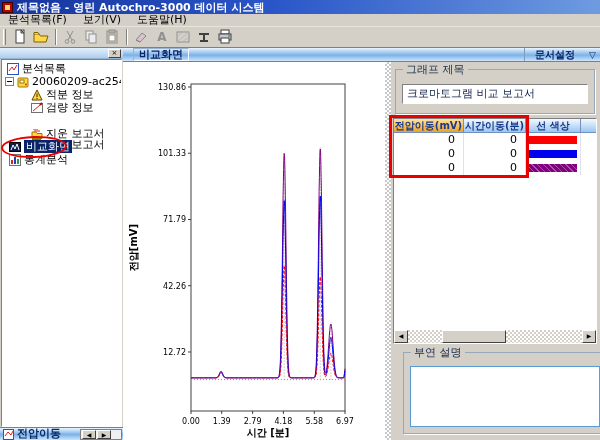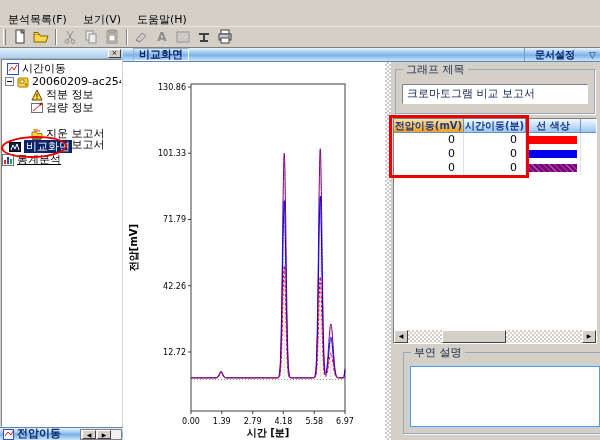--- a/index.html
+++ b/index.html
@@ -115,20 +115,24 @@
     border-radius:50%;z-index:99;transform:rotate(-2deg);}
   .anno-rect{position:absolute;left:389px;top:115px;width:140px;height:63px;border:3px solid #e80000;z-index:99;}
 
   svg text{font-family:"DejaVu Sans","Liberation Sans",sans-serif;}
 </style>
 </head>
 <body>
 
 <div id="window">
 
+  <div class="titlebar">
+    <div class="appicon"></div>
+    <div class="ttext">제목없음 - 영린 Autochro-3000 데이터 시스템</div>
+  </div>
 
   <div class="menubar">
     <div class="mitem">분석목록(F)</div>
     <div class="mitem">보기(V)</div>
     <div class="mitem">도움말(H)</div>
   </div>
 
   <div class="toolbar">
     <div class="grip"></div>
     <div class="tbtn">
@@ -203,21 +207,21 @@
     <div class="lp-header">
       <div class="lp-close">×</div>
     </div>
 
     <div class="tree">
       <div class="trow" style="top:2px;padding-left:5px;">
         <svg width="12" height="12">
             <rect x="0.5" y="0.5" width="11" height="11" fill="#fff" stroke="#3050c0"></rect>
             <path d="M2 8 L5 4 L7 7 L10 2" stroke="#e02020" fill="none"></path>
           </svg>
-        <span class="tlabel">시간이동</span>
+        <span class="tlabel">분석목록</span>
       </div>
       <div class="trow" style="top:15px;padding-left:3px;">
         <svg class="texp" width="9" height="9">
             <rect x="0.5" y="0.5" width="8" height="8" fill="#fff" stroke="#808080"></rect>
             <line x1="2" y1="4.5" x2="7" y2="4.5" stroke="#000"></line>
           </svg>
         <svg width="12" height="12">
             <rect x="1" y="2" width="10" height="9" rx="1" fill="#ffd840" stroke="#a07800"></rect>
             <rect x="3" y="4" width="4" height="3" fill="#fff" stroke="#a07800"></rect>
             <circle cx="9" cy="8.5" r="1" fill="#d04000"></circle>
@@ -258,21 +262,21 @@
           </svg>
         <span class="tlabel">지운 보고서</span>
       </div>
       <div class="trow" style="top:80px;padding-left:7px;">
         <svg width="12" height="12">
             <rect x="0.5" y="1.5" width="11" height="9" fill="#10204c" stroke="#000"></rect>
             <path d="M2 9 L4 4 L6 8 L8 3 L10 9" stroke="#fff" fill="none"></path>
           </svg>
         <span class="tlabel sel">비교화면</span>
       </div>
-      <div class="trow" style="top:93px;text-decoration:underline;">
+      <div class="trow" style="top:93px;padding-left:7px;">
         <svg width="12" height="12">
             <rect x="0.5" y="0.5" width="11" height="11" fill="#fff" stroke="#707070"></rect>
             <rect x="2" y="6" width="2" height="4" fill="#e02020"></rect>
             <rect x="5" y="3" width="2" height="7" fill="#2040c0"></rect>
             <rect x="8" y="5" width="2" height="5" fill="#20a040"></rect>
           </svg>
         <span class="tlabel">통계분석</span>
       </div>
     </div>
 

